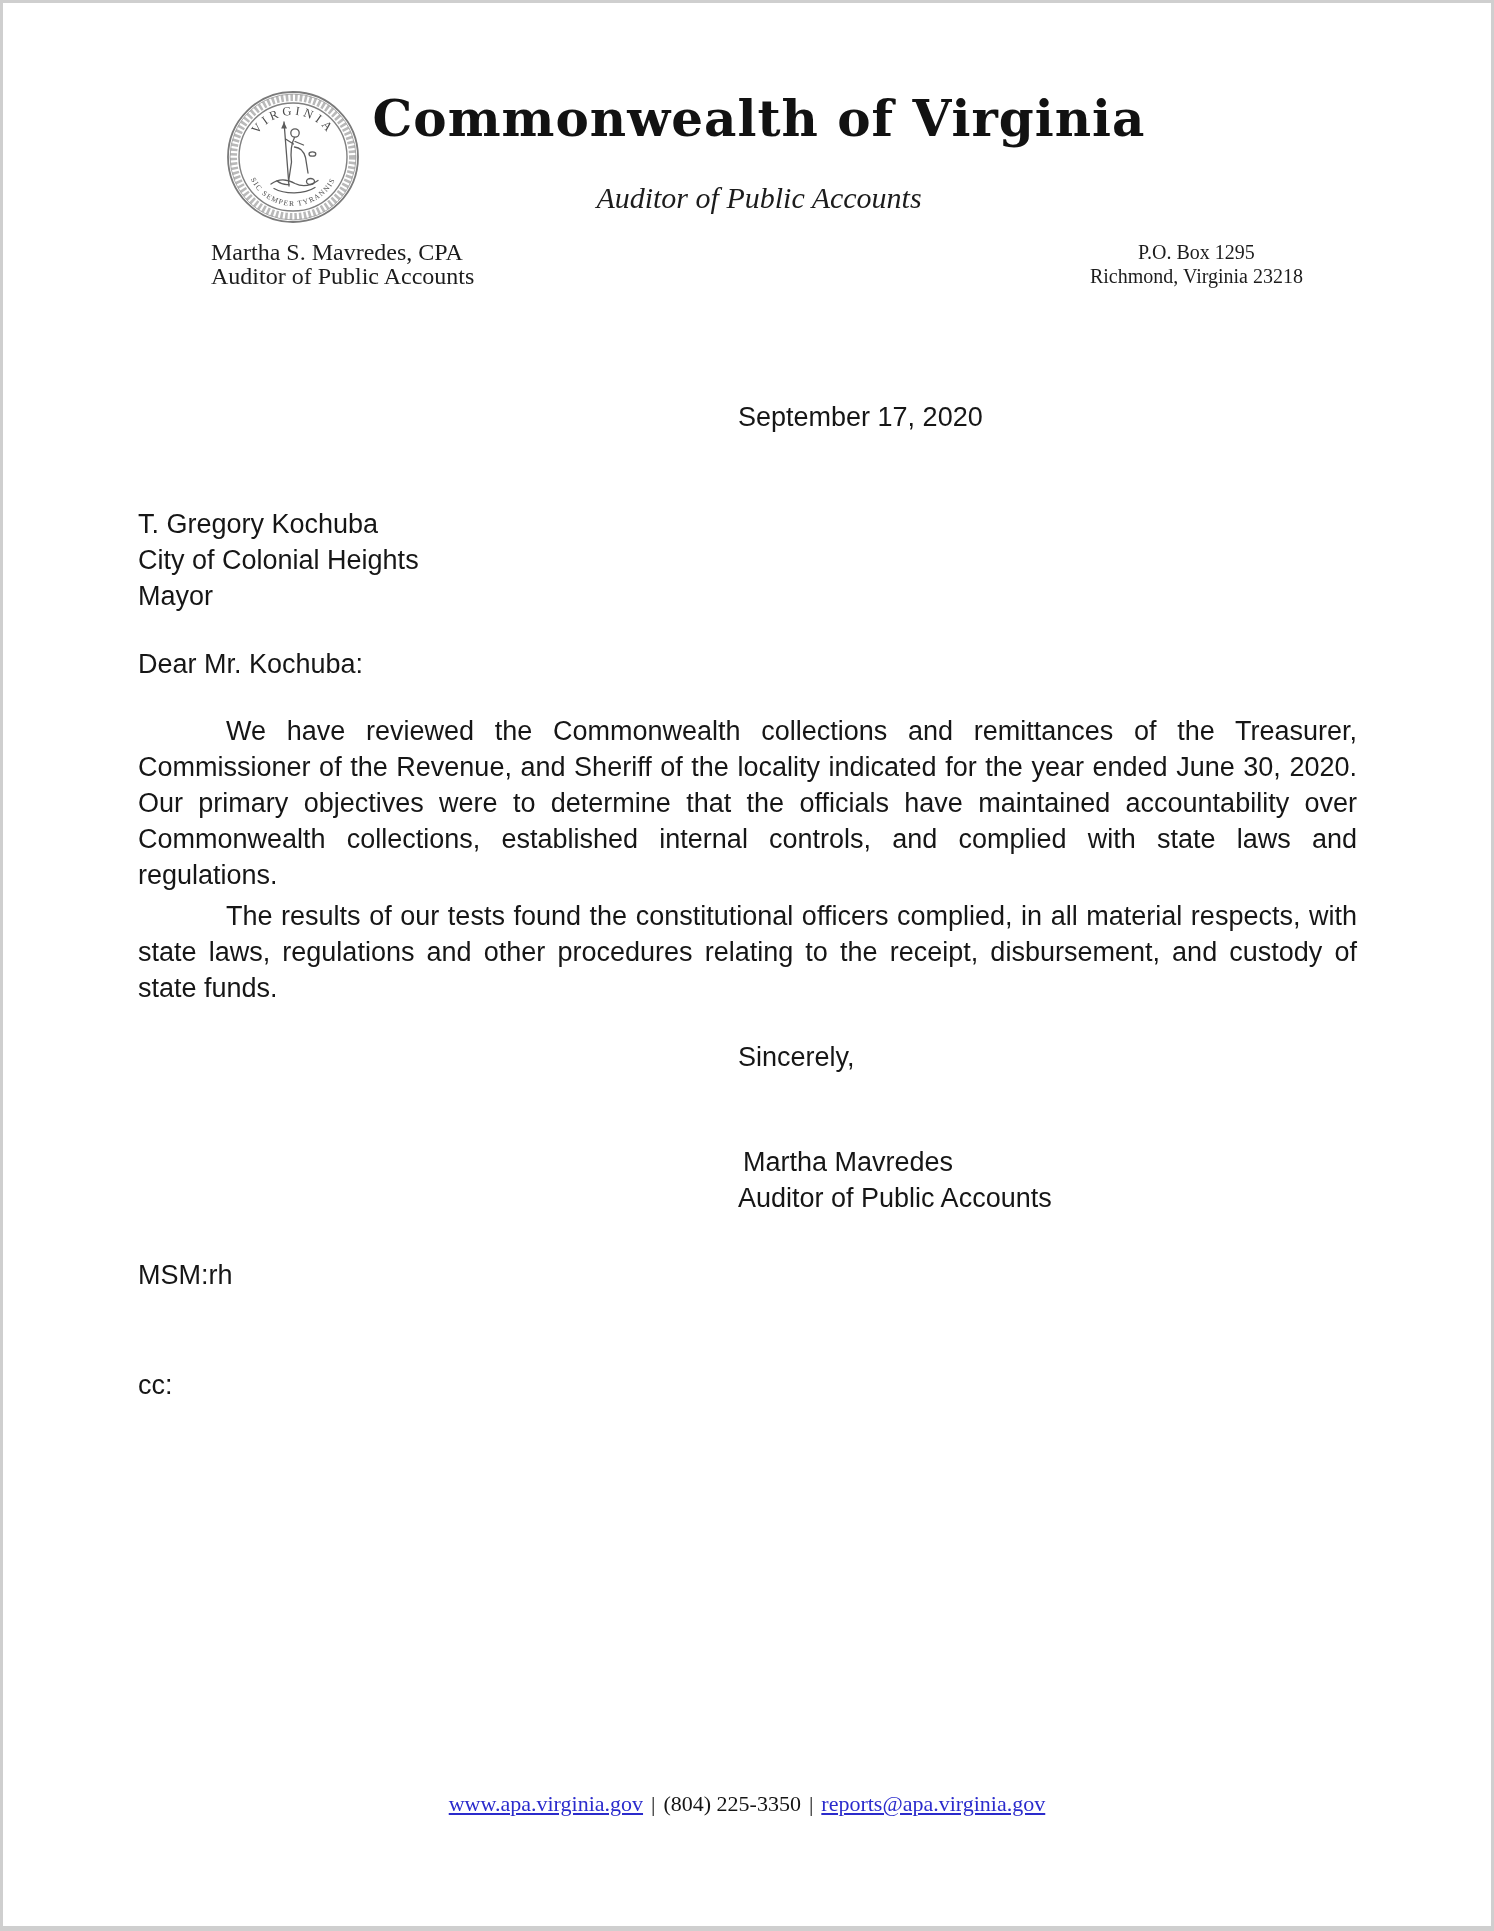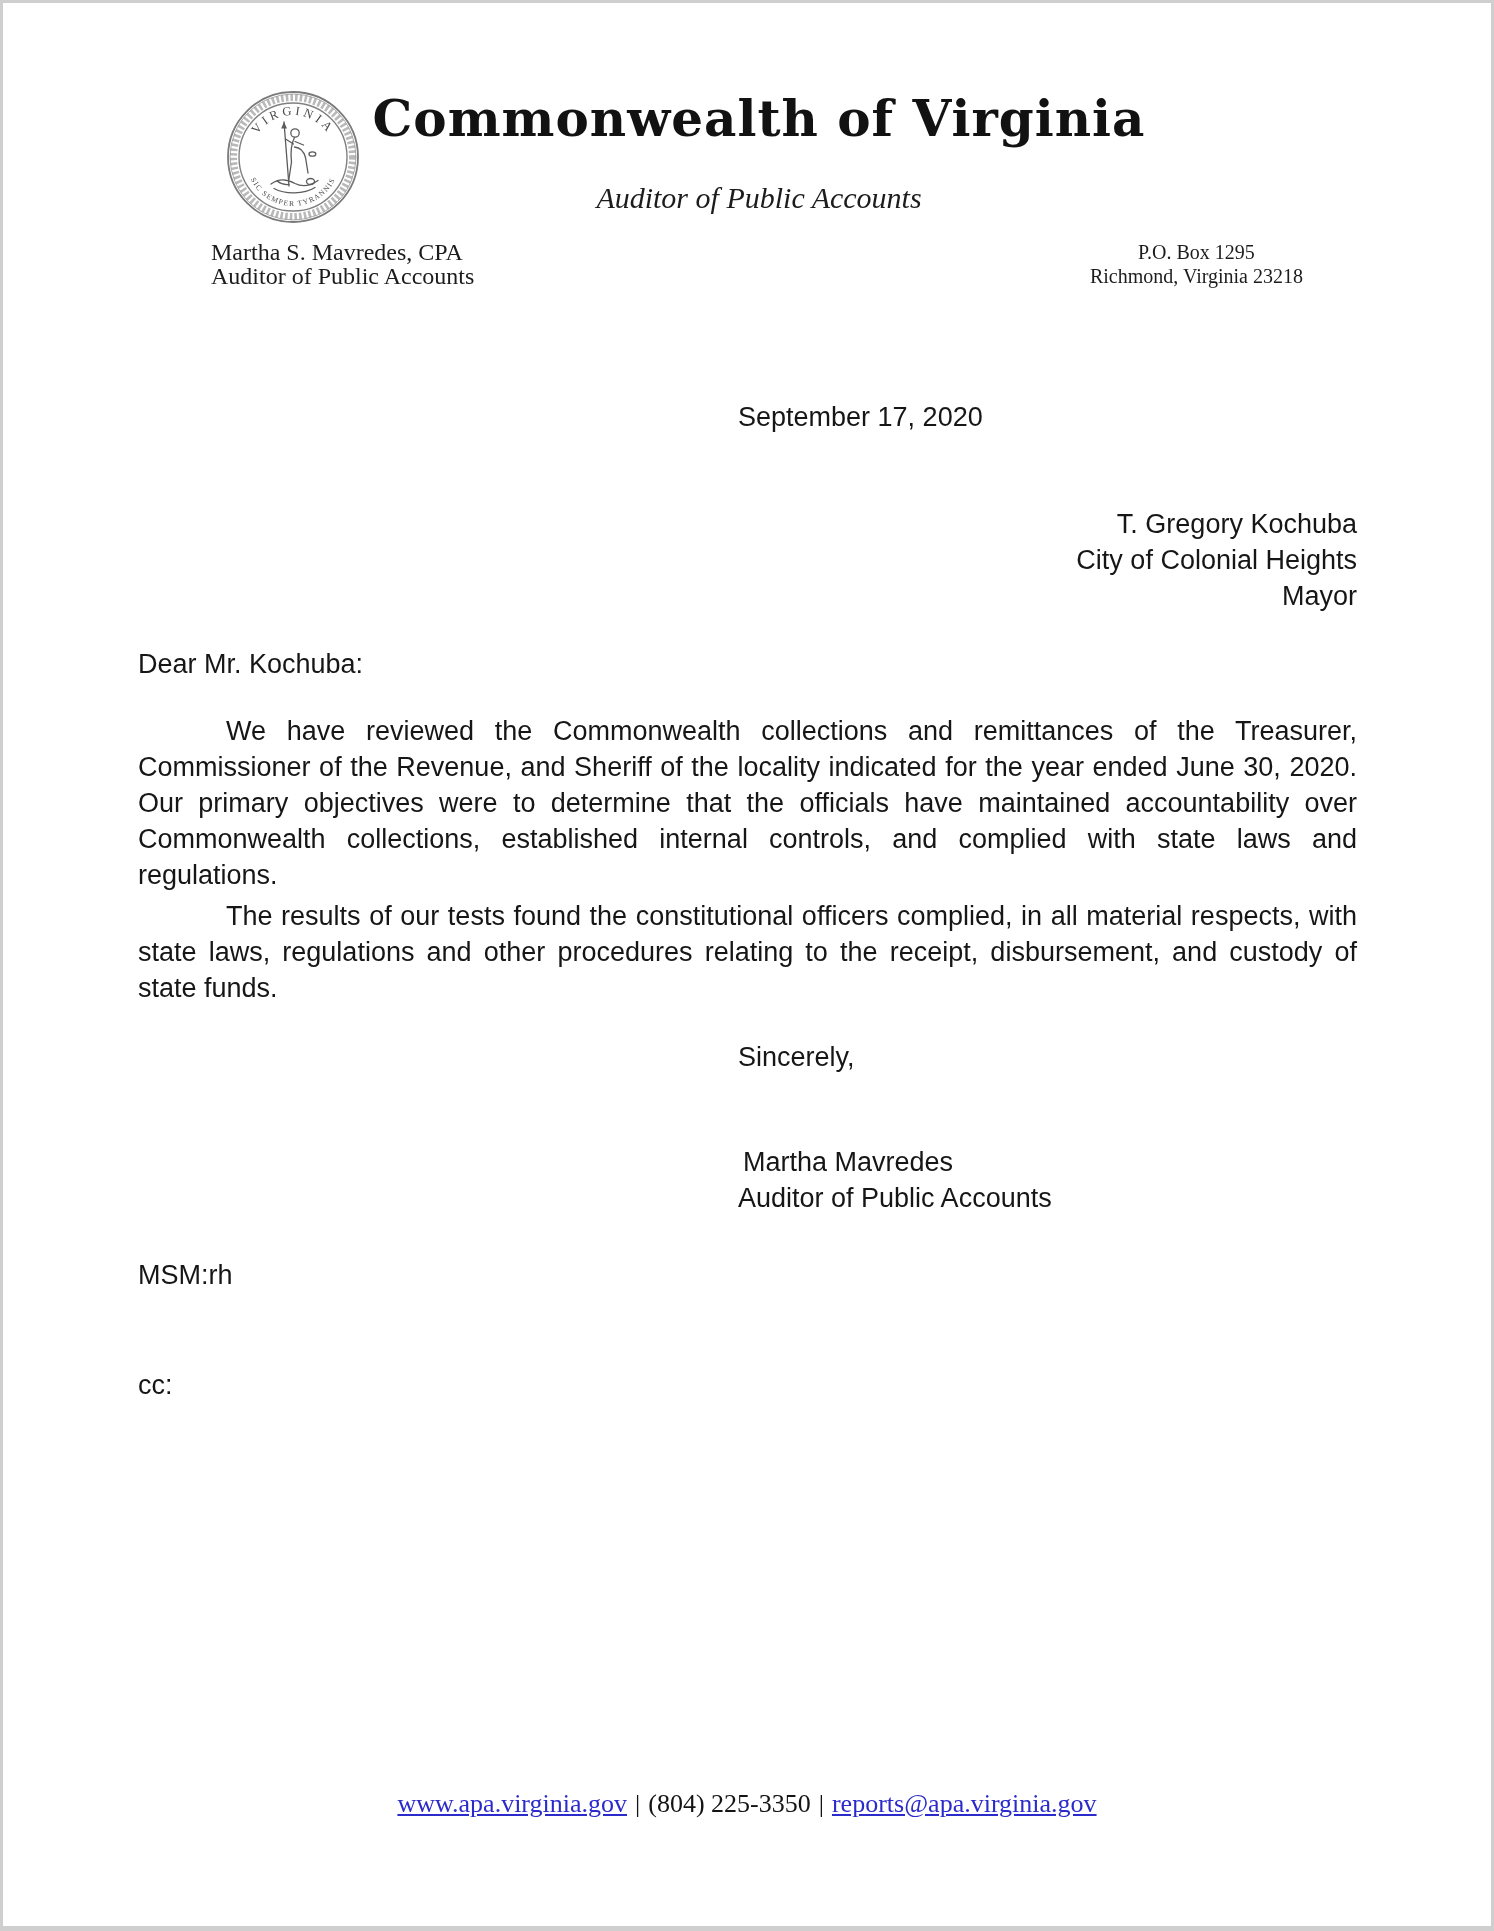--- a/index.html
+++ b/index.html
@@ -81,41 +81,41 @@
     right: 134px;
     top: 0;
     height: 100%;
     font-size: 27px;
     line-height: 36px;
     color: #161616;
   }
   .letter-body > div, .letter-body > p { position: absolute; left: 0; right: 0; margin: 0; }
 
   .date       { top: 396px;  padding-left: 600px; }
-  .recipient  { top: 503px; text-align: right; }
+  .recipient  { top: 503px; }
   .salutation { top: 643px; }
   .para       { text-align: justify; text-indent: 88px; }
   .p1         { top: 710px; }
   .p2         { top: 895px; }
   .closing    { top: 1036px; padding-left: 600px; }
   .signature  { top: 1141px; padding-left: 600px; }
   .signature .signer-name { padding-left: 5px; }
   .reference  { top: 1254px; }
   .cc-block   { top: 1364px; display: flex; }
   .cc-label   { width: 92px; flex: 0 0 auto; }
 
   
   .footer {
     position: absolute;
     left: 0;
     right: 0;
     top: 1784px;
     text-align: center;
     font-family: "Liberation Serif", serif;
-    font-size: 26px;
+    font-size: 22px;
     line-height: 34px;
     color: #141414;
   }
   .footer a {
     color: #2b2bcc;
     text-decoration: underline;
     cursor: pointer;
   }
   .footer .sep {
     margin: 0 8px;

